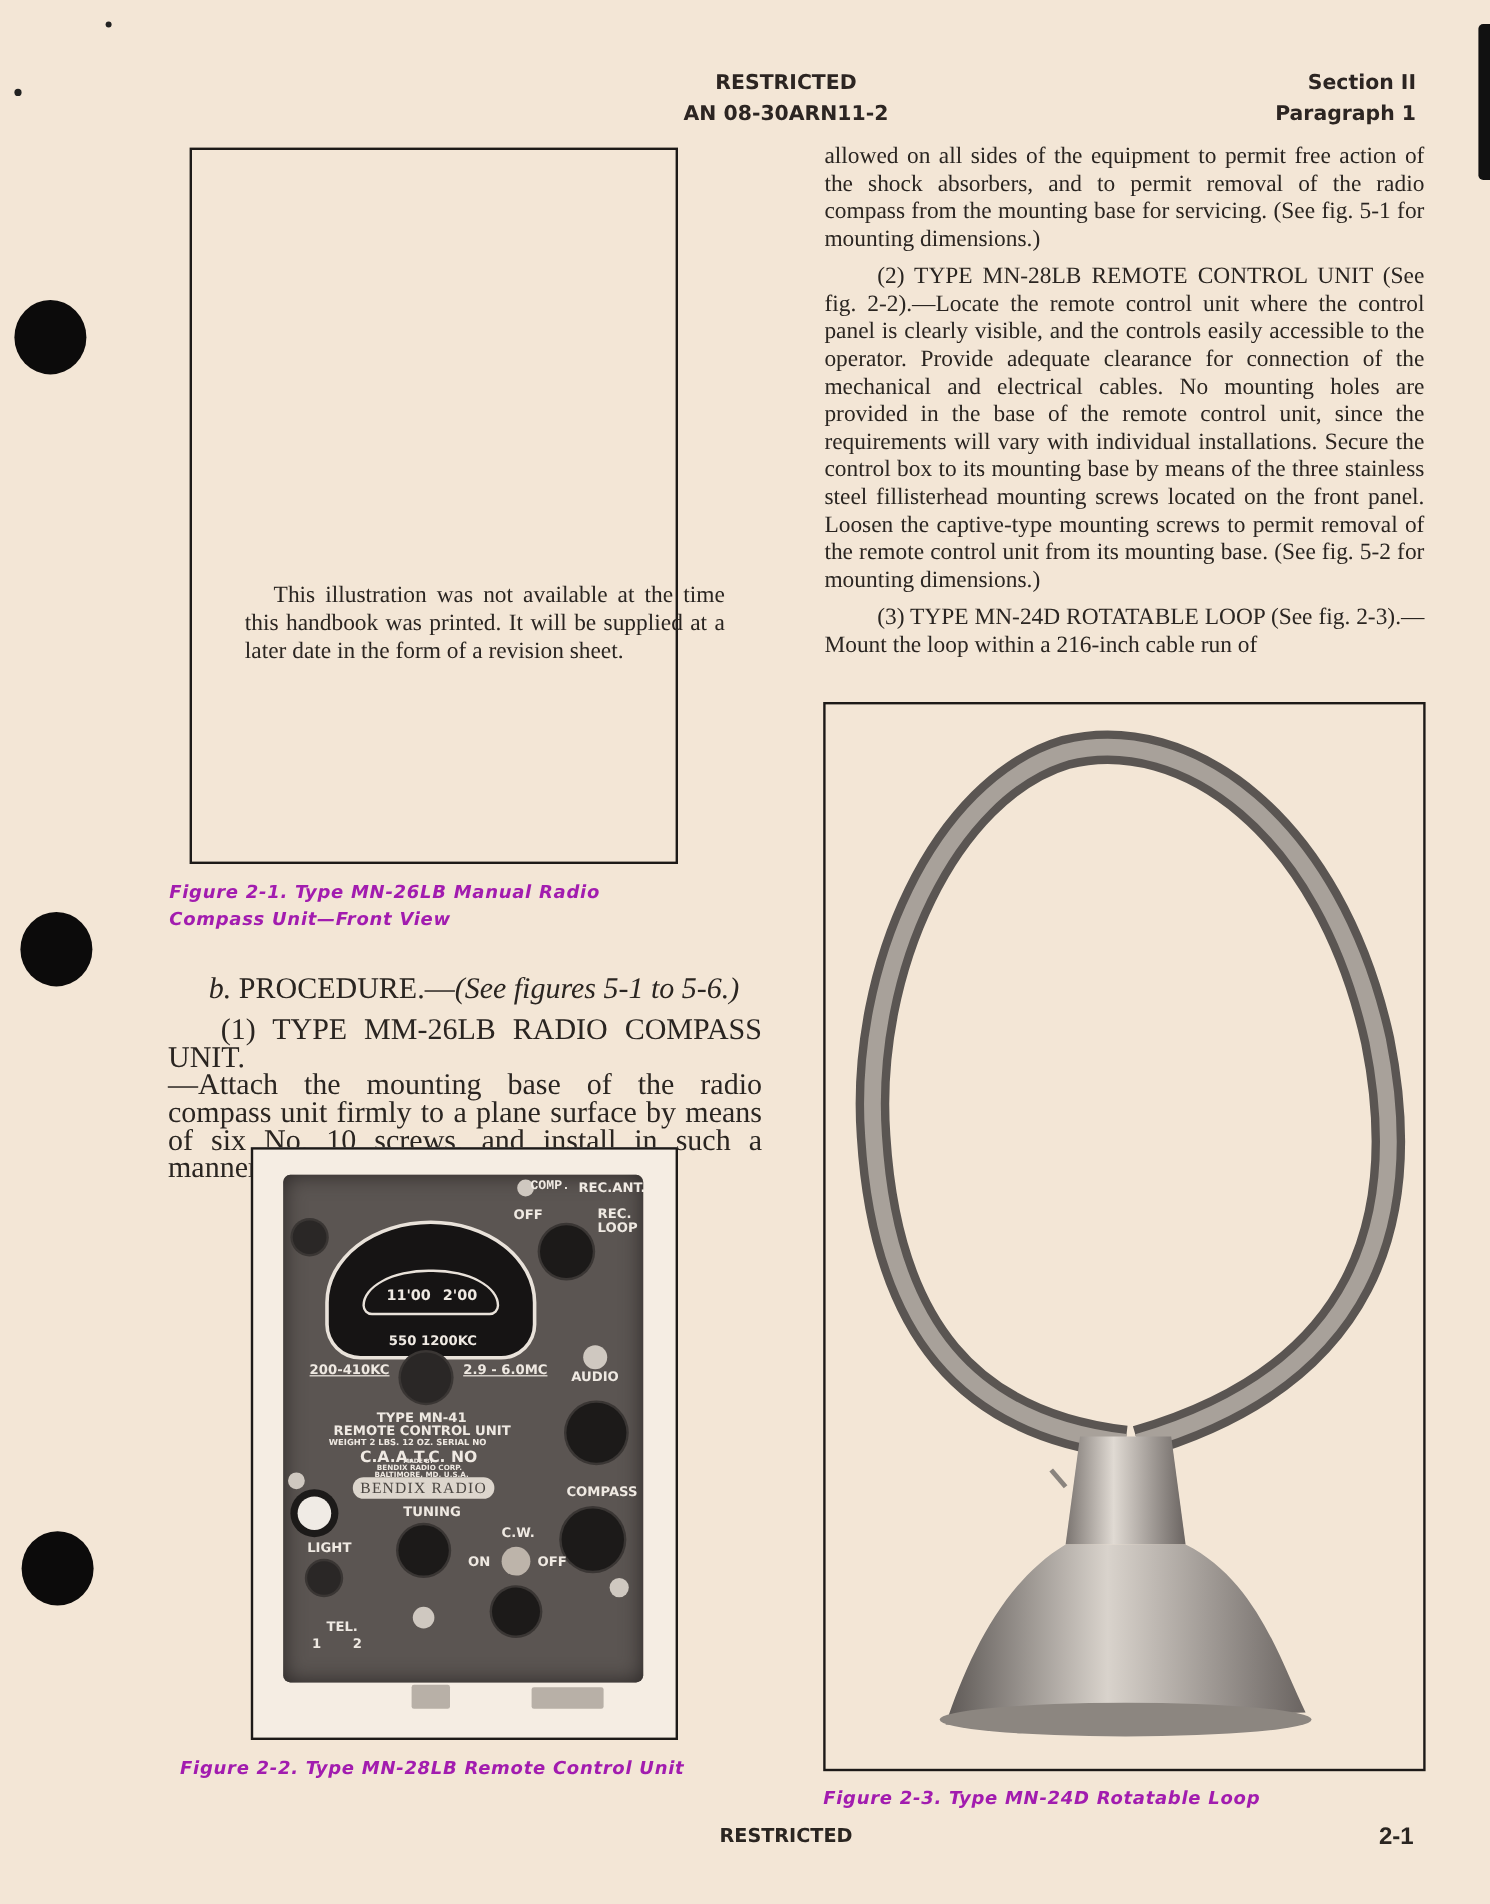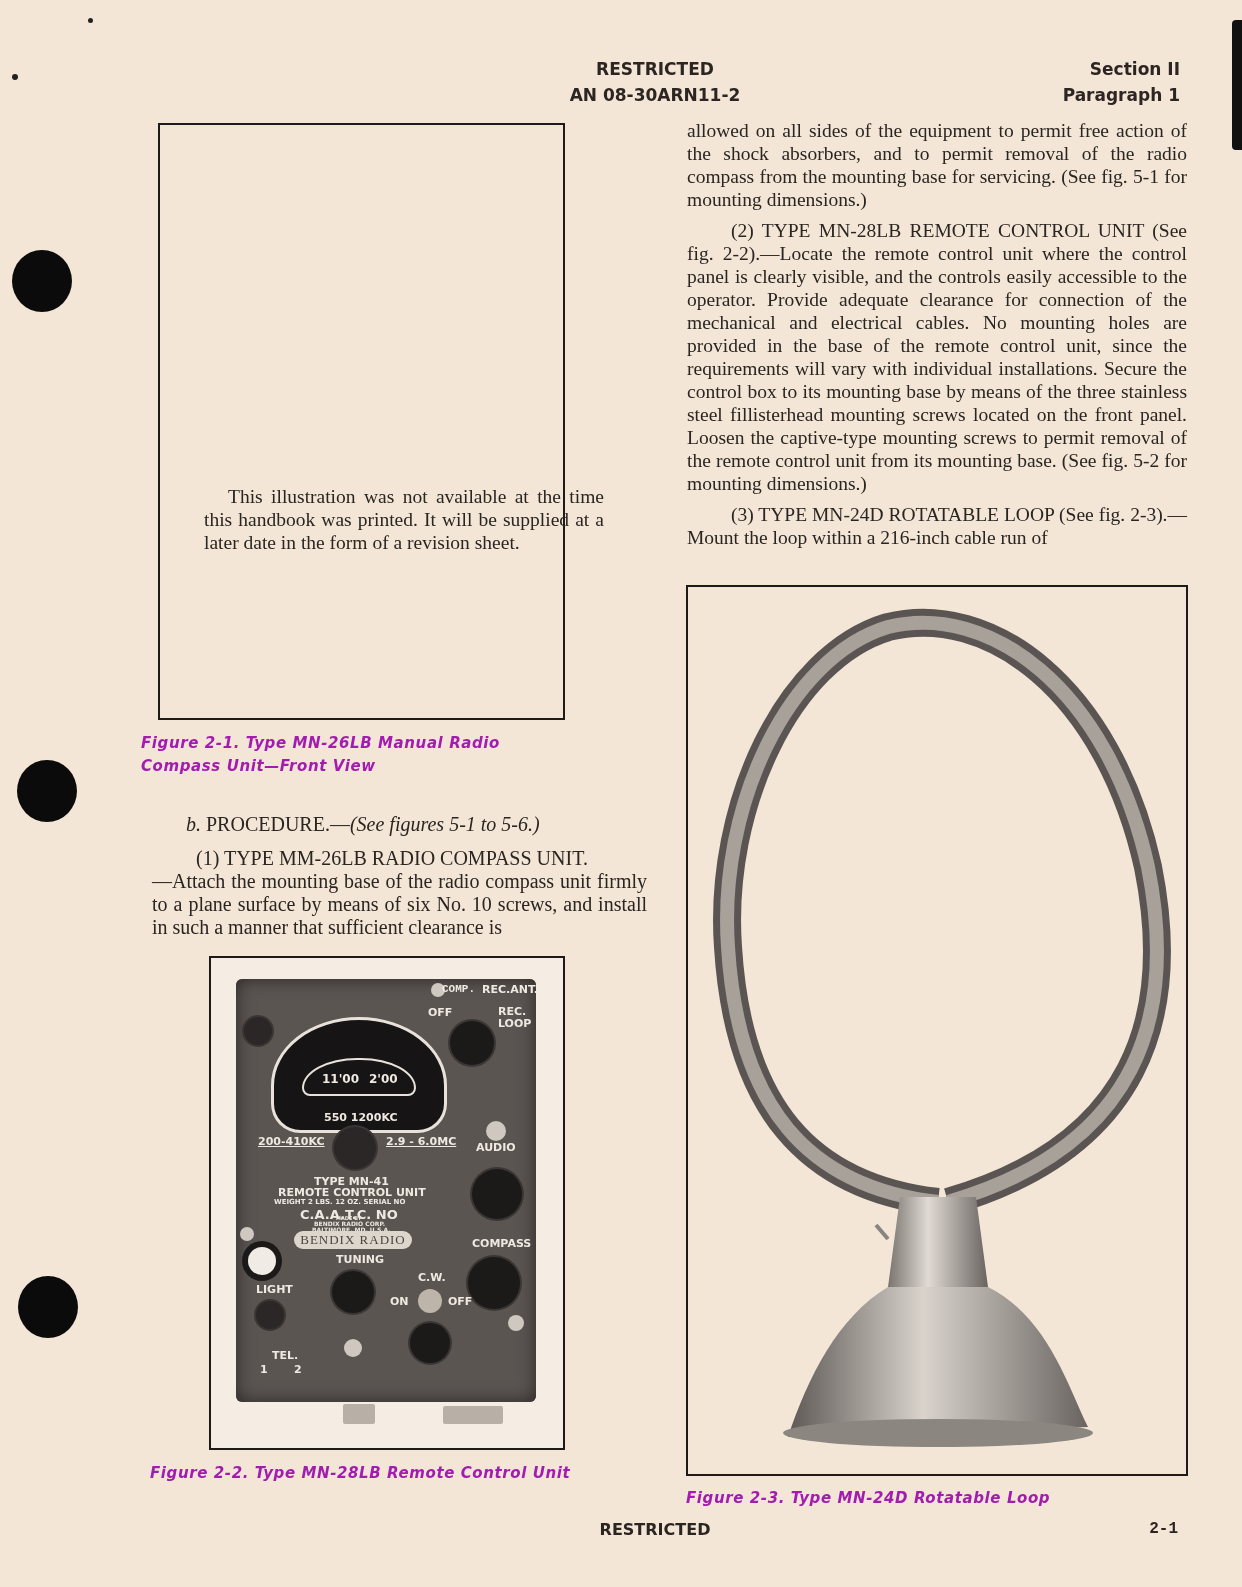--- a/index.html
+++ b/index.html
@@ -9,26 +9,26 @@
     font-family: "Liberation Serif", "DejaVu Serif", serif;
     color: #2a2521;
   }
   .hole { position: absolute; width: 60px; height: 62px; border-radius: 50%; background: #0c0b0b; }
   .speck { position: absolute; border-radius: 50%; background: #222; }
   .binding { position: absolute; right: 0; top: 20px; width: 10px; height: 130px; background: #111; border-radius: 4px 0 0 4px; }
   .hdr { position: absolute; font-family: "DejaVu Sans", sans-serif; font-weight: bold; font-size: 17px; color: #2c2522; line-height: 26px; }
   .hdr-center { left: 560px; top: 56px; width: 190px; text-align: center; }
   .hdr-right { right: 62px; top: 56px; text-align: right; }
   .footer-center { position: absolute; left: 560px; top: 1520px; width: 190px; text-align: center; font-family: "DejaVu Sans", sans-serif; font-weight: bold; font-size: 16px; }
-  .footer-right { position: absolute; right: 64px; top: 1520px; font-family: Liberation Mono, monospace; font-weight: bold; font-size: 16px; }
+  .footer-right { position: absolute; right: 64px; top: 1520px; font-family: Liberation Sans, sans-serif; font-weight: bold; font-size: 20px; }
 
   .col-right { position: absolute; left: 687px; top: 119px; width: 500px; font-size: 19.5px; line-height: 23px; text-align: justify; }
   .col-right p, .col-left p { margin: 0; }
   .indent { text-indent: 44px; }
-  .col-left { position: absolute; left: 152px; top: 813px; width: 495px; font-size: 20px; line-height: 23px; text-align: justify; }
+  .col-left { position: absolute; left: 140px; top: 813px; width: 495px; font-size: 25px; line-height: 23px; text-align: justify; }
 
   .figbox { position: absolute; border: 2px solid #1d1a18; box-sizing: border-box; }
   .fig1 { left: 158px; top: 123px; width: 407px; height: 597px; }
   .fig1-text { position: absolute; left: 44px; top: 360px; width: 400px; font-size: 19.5px; line-height: 23px; text-align: justify; }
   .fig2 { left: 209px; top: 956px; width: 356px; height: 494px; background: #f5ede3; }
   .fig3 { left: 686px; top: 585px; width: 502px; height: 891px; }
 
   .caption { position: absolute; font-family: "DejaVu Sans", sans-serif; font-weight: bold; font-style: italic; font-size: 15px; line-height: 23px; color: #a21caf; letter-spacing: 0.6px; }
   .cap1 { left: 141px; top: 732px; width: 497px; }
   .cap2 { left: 150px; top: 1462px; width: 480px; }

